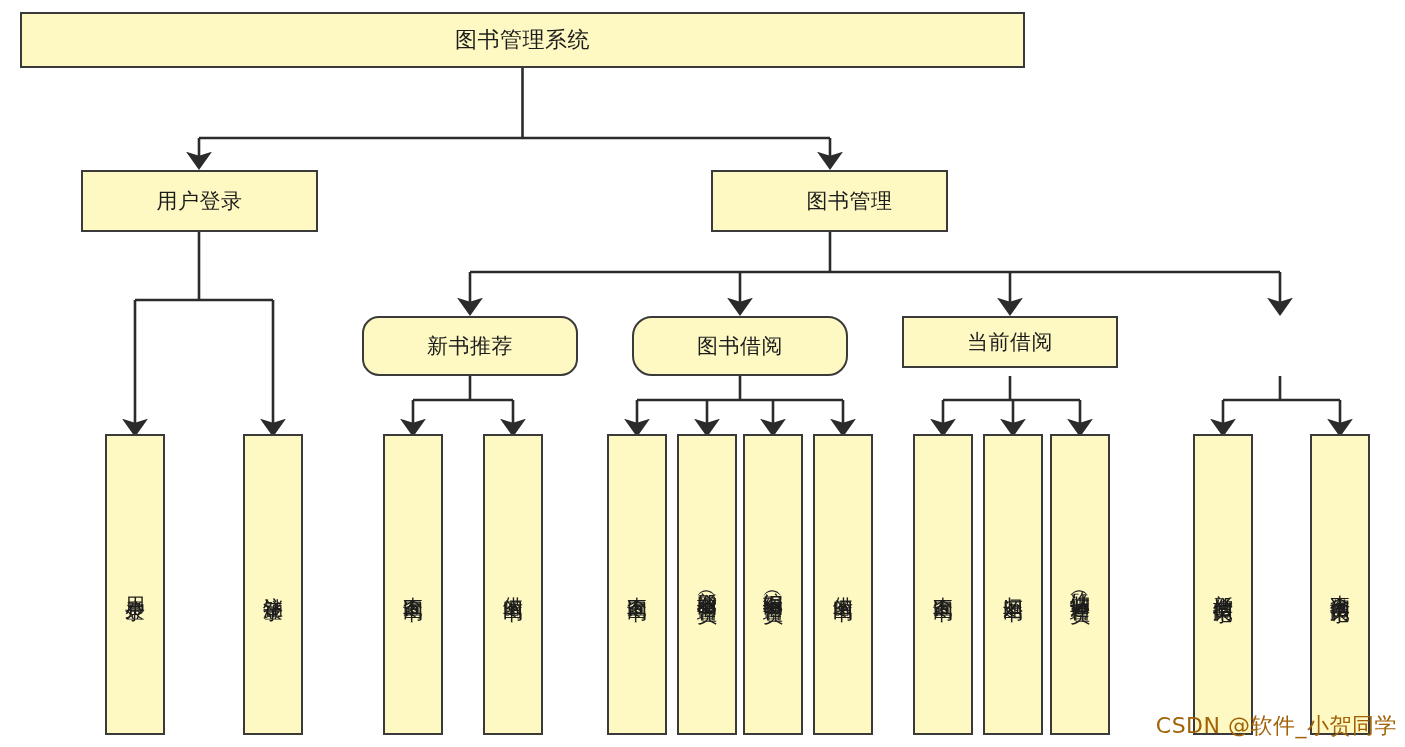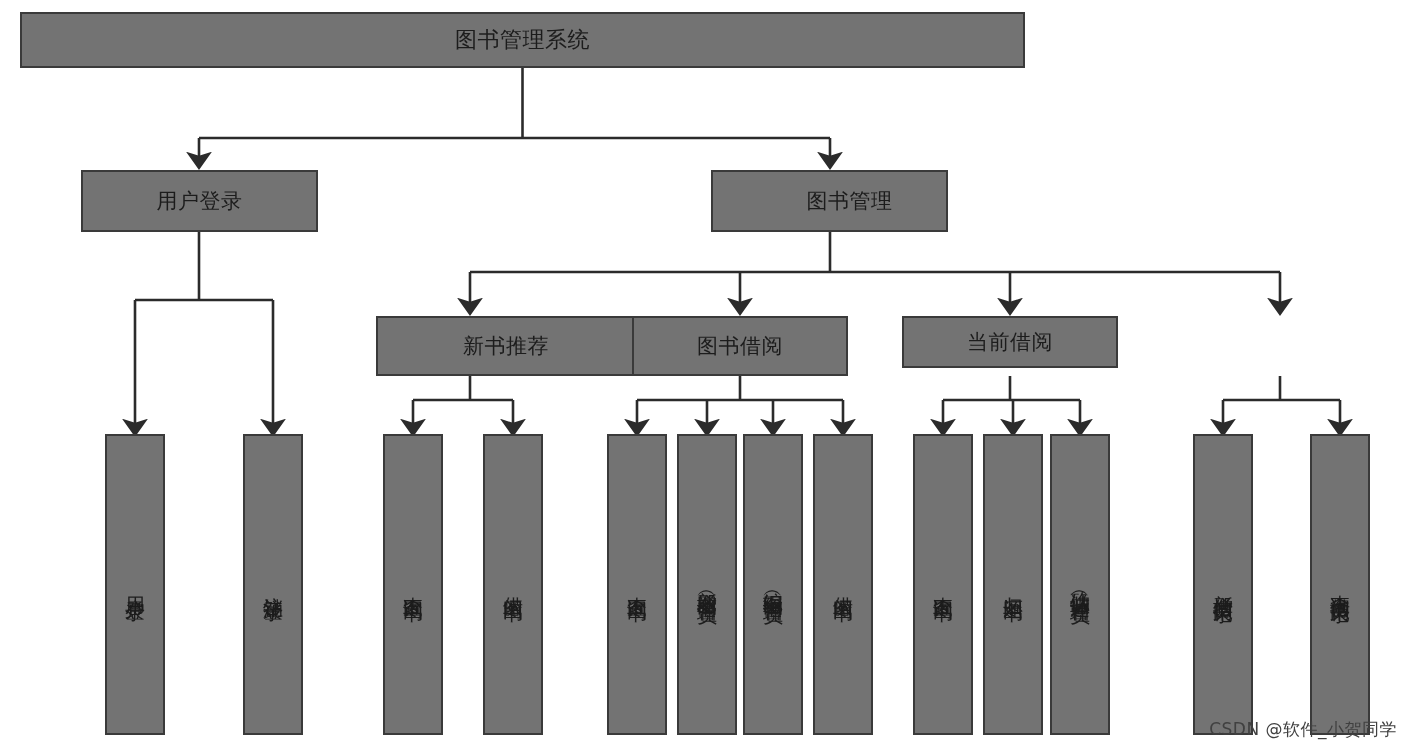--- a/index.html
+++ b/index.html
@@ -23,21 +23,21 @@
     left: 0;
     top: 0;
     width: 1405px;
     height: 747px;
     pointer-events: none;
   }
   .node {
     position: absolute;
     box-sizing: border-box;
     border: 2px solid #3a3a3a;
-    background: #737373;
+    background: #fef9c3;
     display: flex;
     align-items: center;
     justify-content: center;
     color: #1c1c1c;
     font-size: 21px;
     line-height: 1.25;
     letter-spacing: 0.5px;
     text-align: center;
     overflow: hidden;
   }
@@ -52,22 +52,22 @@
     justify-content: center;
     font-size: 20px;
     line-height: 1.15;
     letter-spacing: 2px;
     padding: 6px 0;
   }
   .watermark {
     position: absolute;
     right: 8px;
     bottom: 6px;
-    font-size: 17px;
-    color: #404040;
+    font-size: 22px;
+    color: #a16207;
     letter-spacing: 0.5px;
     white-space: nowrap;
     user-select: none;
   }
 </style>
 </head>
 <body>
 
 <div id="diagram">
 
@@ -120,23 +120,23 @@
       <path d="M1340,400 L1340,427" marker-end="url(#arrow)"></path>
     </g>
   </svg>
 
   <div class="node level-1" style="left:20px; top:12px; width:1005px; height:56px;">图书管理系统</div>
 
   <div class="node level-2" style="left:81px; top:170px; width:237px; height:62px;">用户登录</div>
 
   <div class="node level-2" style="left:711px; top:170px; width:237px; height:62px;padding-left:40px;">图书管理</div>
 
-  <div class="node level-3" style="left:376px; top:316px; width:260px; height:60px;">新书推荐</div>
+  <div class="node level-3" style="left:362px; top:316px; width:216px; height:60px;border-radius:17px;">新书推荐</div>
 
-  <div class="node level-3" style="left:632px; top:316px; width:216px; height:60px;">图书借阅</div>
+  <div class="node level-3" style="left:632px; top:316px; width:216px; height:60px;border-radius:20px;">图书借阅</div>
 
   <div class="node level-3" style="left:902px; top:316px; width:216px; height:52px;">当前借阅</div>
 
 
   <div class="node leaf" style="left:105px; top:434px; width:60px; height:301px;">用户登录</div>
 
   <div class="node leaf" style="left:243px; top:434px; width:60px; height:301px;">注销登录</div>
 
   <div class="node leaf" style="left:383px; top:434px; width:60px; height:301px;">查询图书</div>
 

